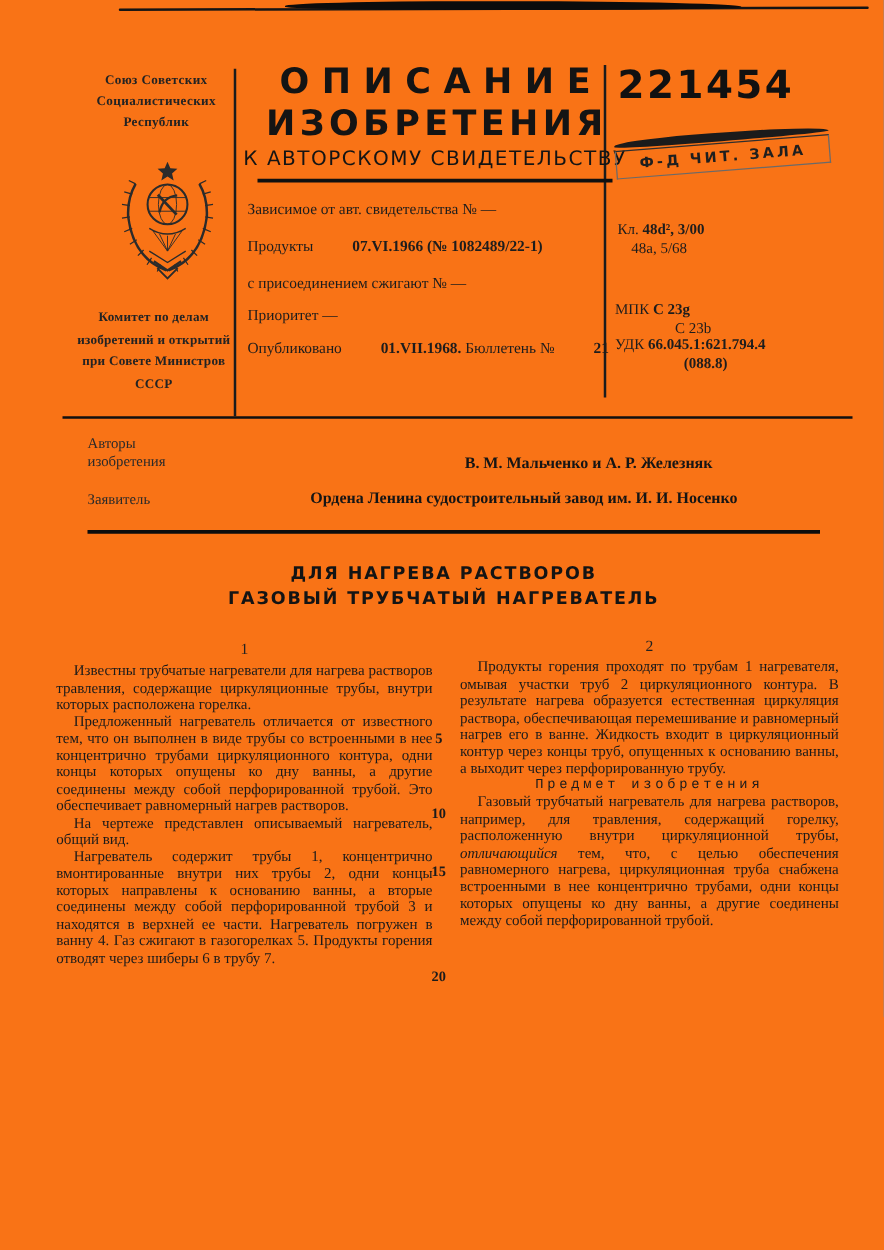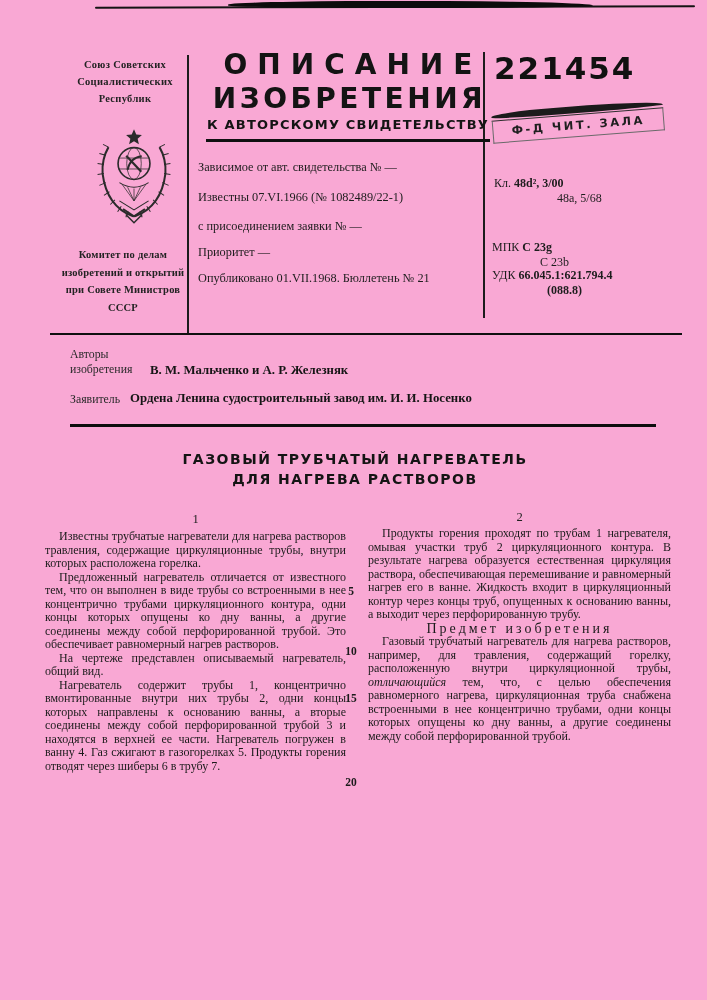--- a/index.html
+++ b/index.html
@@ -1,18 +1,18 @@
 <!DOCTYPE html>
 <html><head>
 <meta charset="utf-8">
 <style>
   html,body{margin:0;padding:0;background:#8a8a8a;}
   .page{
     position:relative;width:707px;height:1000px;margin:0 auto;
-    background:#f9a8d4;color:#1a1a1a;overflow:hidden;
+    background:#f97316;color:#1a1a1a;overflow:hidden;
     font-family:"Liberation Serif","DejaVu Serif",serif;
   }
   
   .smudge-thin{position:absolute;left:95px;top:6px;width:600px;height:2px;background:#141414;border-radius:2px;transform:rotate(-0.15deg);}
   .smudge-thick{position:absolute;left:228px;top:1px;width:365px;height:7px;background:#0c0c0c;border-radius:45% 55% 50% 50%/60% 70% 40% 40%;}
   
   .union{position:absolute;left:40px;top:56px;width:170px;text-align:center;
     font-size:10.5px;font-weight:700;line-height:17px;letter-spacing:.3px;color:#232323;}
   .emblem{position:absolute;left:88px;top:128px;}
   .committee{position:absolute;left:38px;top:246px;width:170px;text-align:center;
@@ -20,61 +20,61 @@
   
   .vline1{position:absolute;left:187px;top:55px;width:2px;height:278px;background:#1c1c1c;}
   .vline2{position:absolute;left:483px;top:52px;width:2px;height:266px;background:#1c1c1c;}
   .hrule1{position:absolute;left:50px;top:333px;width:632px;height:2px;background:#101010;}
   .hrule2{position:absolute;left:70px;top:424px;width:586px;height:2.5px;background:#0d0d0d;}
   
   .masthead{position:absolute;left:190px;top:48px;width:316px;text-align:center;
     font-family:"DejaVu Sans","Liberation Sans",sans-serif;color:#141414;}
   .mh-t1{font-size:28px;font-weight:700;letter-spacing:10px;margin-left:10px;line-height:34px;}
   .mh-t2{font-size:28px;font-weight:700;letter-spacing:3.5px;margin-left:3px;line-height:33px;}
-  .mh-sub{font-size:13px;font-weight:700;letter-spacing:1.2px;margin-top:2px;}
+  .mh-sub{font-size:16px;font-weight:400;letter-spacing:1.2px;margin-top:2px;}
   .mh-underline{width:284px;height:2.5px;background:#101010;margin:7px auto 0;}
   
   .bib{position:absolute;left:198px;width:282px;font-size:12.3px;color:#1d1d1d;white-space:nowrap;}
-  .bib b{font-weight:400;}
+  .bib b{font-weight:700;margin-left:28px;}
   .bib1{top:160px}.bib2{top:190px}.bib3{top:219px}.bib4{top:245px}.bib5{top:271px}.bib6{top:300px}
   
   .docnum{position:absolute;left:494px;top:50px;
     font-family:"DejaVu Sans","Liberation Sans",sans-serif;
     font-size:31px;font-weight:700;letter-spacing:2px;color:#111;}
   .stamp{position:absolute;left:492px;top:106px;width:172px;transform:rotate(-4.5deg);}
   .stamp-smear{height:7px;background:#1b1b1b;border-radius:40% 60% 55% 45%/70% 80% 30% 30%;margin-bottom:1px;}
   .stamp-box{border:1.5px solid #6a6a6a;border-top-color:#2e2e2e;padding:3px 6px 4px;text-align:center;
     font-family:"DejaVu Sans","Liberation Sans",sans-serif;
     font-size:11.5px;font-weight:700;letter-spacing:2.5px;color:#1f1f1f;}
   
   .code{position:absolute;font-size:12px;color:#1d1d1d;white-space:nowrap;}
   .code b{font-weight:700;}
-  .kl1{left:494px;top:176px}.kl2{left:557px;top:191px}
+  .kl1{left:494px;top:176px}.kl2{left:505px;top:191px}
   .mpk1{left:492px;top:240px}.mpk2{left:540px;top:255px}
   .udk1{left:492px;top:268px}.udk2{left:547px;top:283px}
   
   .plabel{position:absolute;left:70px;font-size:11.8px;color:#2a2a2a;line-height:15px;}
   .authors-label{top:347px}.applicant-label{top:392px}
-  .pvalue{position:absolute;text-align:left;font-weight:700;font-size:12.8px;color:#151515;}
+  .pvalue{position:absolute;text-align:right;font-weight:700;font-size:12.8px;color:#151515;}
   .authors-value{left:150px;top:363px;width:420px;}
   .applicant-value{left:130px;top:391px;width:460px;}
   
   .inv-title{position:absolute;left:100px;top:449px;width:510px;text-align:center;
     font-family:"DejaVu Sans","Liberation Sans",sans-serif;
     font-size:14px;font-weight:700;letter-spacing:1.5px;line-height:20px;color:#141414;}
   
   .colnum{position:absolute;font-size:12.5px;color:#222;text-align:center;}
   .colnum-left{left:45px;top:512px;width:301px;}
   .colnum-right{left:368px;top:510px;width:303px;}
   .col{position:absolute;width:301px;font-size:12px;line-height:13.5px;text-align:justify;color:#1b1b1b;}
   .col-left{left:45px;top:530px;}
   .col-right{left:368px;top:527px;width:303px;}
   .col p{margin:0;text-indent:14px;}
   .claims-heading{margin:12px 0 11px;text-align:center;letter-spacing:3px;text-indent:0 !important;
-    font-size:14px;color:#1b1b1b;}
+    font-size:11px;color:#1b1b1b;font-family:Liberation Mono, monospace;}
   .gnum{position:absolute;left:339px;width:24px;text-align:center;
     font-size:11.5px;font-weight:700;color:#1b1b1b;}
   .g5{top:585px}.g10{top:645px}.g15{top:692px}.g20{top:776px}
 </style>
 </head>
 <body>
 
 <div class="page">
 
   <div class="smudge-thin"></div>
@@ -126,22 +126,22 @@
   <div class="vline2"></div>
 
   <div class="masthead">
     <div class="mh-t1">ОПИСАНИЕ</div>
     <div class="mh-t2">ИЗОБРЕТЕНИЯ</div>
     <div class="mh-sub">К АВТОРСКОМУ СВИДЕТЕЛЬСТВУ</div>
     <div class="mh-underline"></div>
   </div>
 
   <div class="bib bib1">Зависимое от авт. свидетельства №  —</div>
-  <div class="bib bib2"><span>Известны </span><b>07.VI.1966 (№ 1082489/22-1)</b></div>
-  <div class="bib bib3">с присоединением заявки № —</div>
+  <div class="bib bib2"><span>Продукты </span><b>07.VI.1966 (№ 1082489/22-1)</b></div>
+  <div class="bib bib3">с присоединением сжигают № —</div>
   <div class="bib bib4">Приоритет —</div>
   <div class="bib bib5"><span>Опубликовано </span><b>01.VII.1968.</b><span> Бюллетень № </span><b>21</b></div>
 
   <div class="docnum">221454</div>
   <div class="stamp">
     <div class="stamp-smear"></div>
     <div class="stamp-box">Ф-Д ЧИТ. ЗАЛА</div>
   </div>
 
   <div class="code kl1"><span>Кл. </span><b>48d², 3/00</b></div>
@@ -157,22 +157,22 @@
     <div>Авторы</div>
     <div>изобретения</div>
   </div>
   <div class="pvalue authors-value">В. М. Мальченко и А. Р. Железняк</div>
   <div class="plabel applicant-label">Заявитель</div>
   <div class="pvalue applicant-value">Ордена Ленина судостроительный завод им. И. И. Носенко</div>
 
   <div class="hrule2"></div>
 
   <div class="inv-title">
+    <div>ДЛЯ НАГРЕВА РАСТВОРОВ</div>
     <div>ГАЗОВЫЙ ТРУБЧАТЫЙ НАГРЕВАТЕЛЬ</div>
-    <div>ДЛЯ НАГРЕВА РАСТВОРОВ</div>
   </div>
 
   <div class="colnum colnum-left">1</div>
   <div class="colnum colnum-right">2</div>
 
   <div class="col col-left">
     <p>Известны трубчатые нагреватели для нагрева растворов травления, содержащие циркуляционные трубы, внутри которых расположена горелка.</p>
     <p>Предложенный нагреватель отличается от известного тем, что он выполнен в виде трубы со встроенными в нее концентрично трубами циркуляционного контура, одни концы которых опущены ко дну ванны, а другие соединены между собой перфорированной трубой. Это обеспечивает равномерный нагрев растворов.</p>
     <p>На чертеже представлен описываемый нагреватель, общий вид.</p>
     <p>Нагреватель содержит трубы 1, концентрично вмонтированные внутри них трубы 2, одни концы которых направлены к основанию ванны, а вторые соединены между собой перфорированной трубой 3 и находятся в верхней ее части. Нагреватель погружен в ванну 4. Газ сжигают в газогорелках 5. Продукты горения отводят через шиберы 6 в трубу 7.</p>

